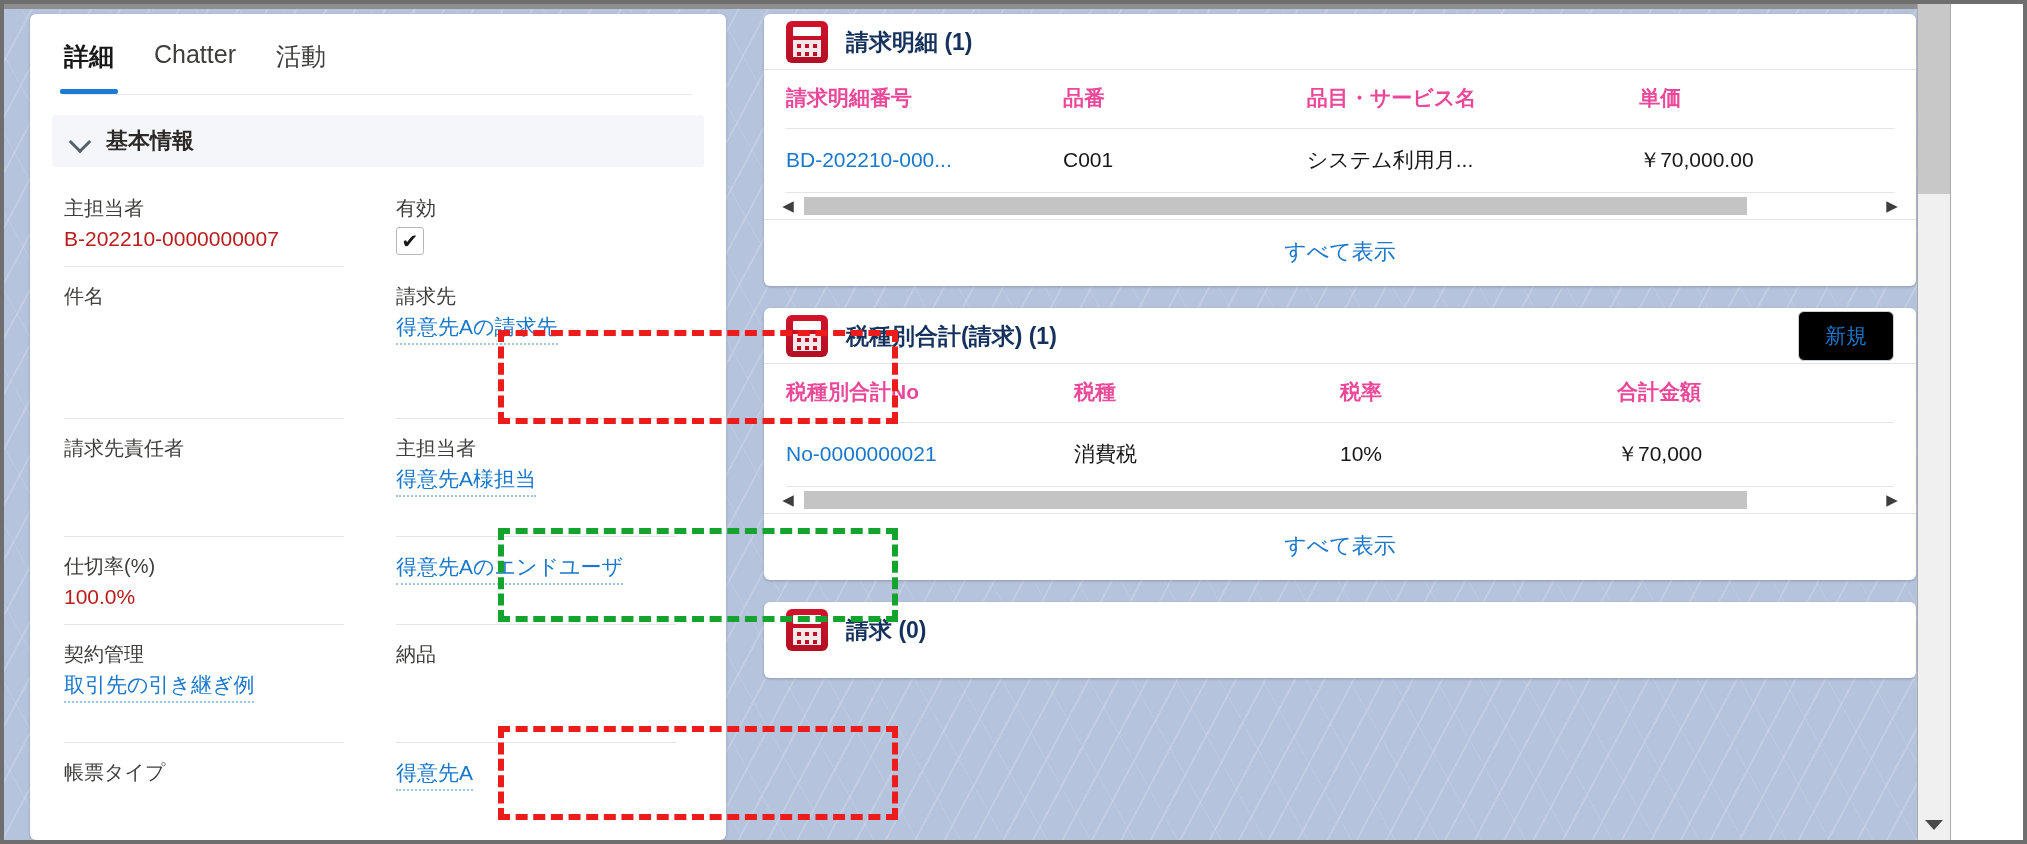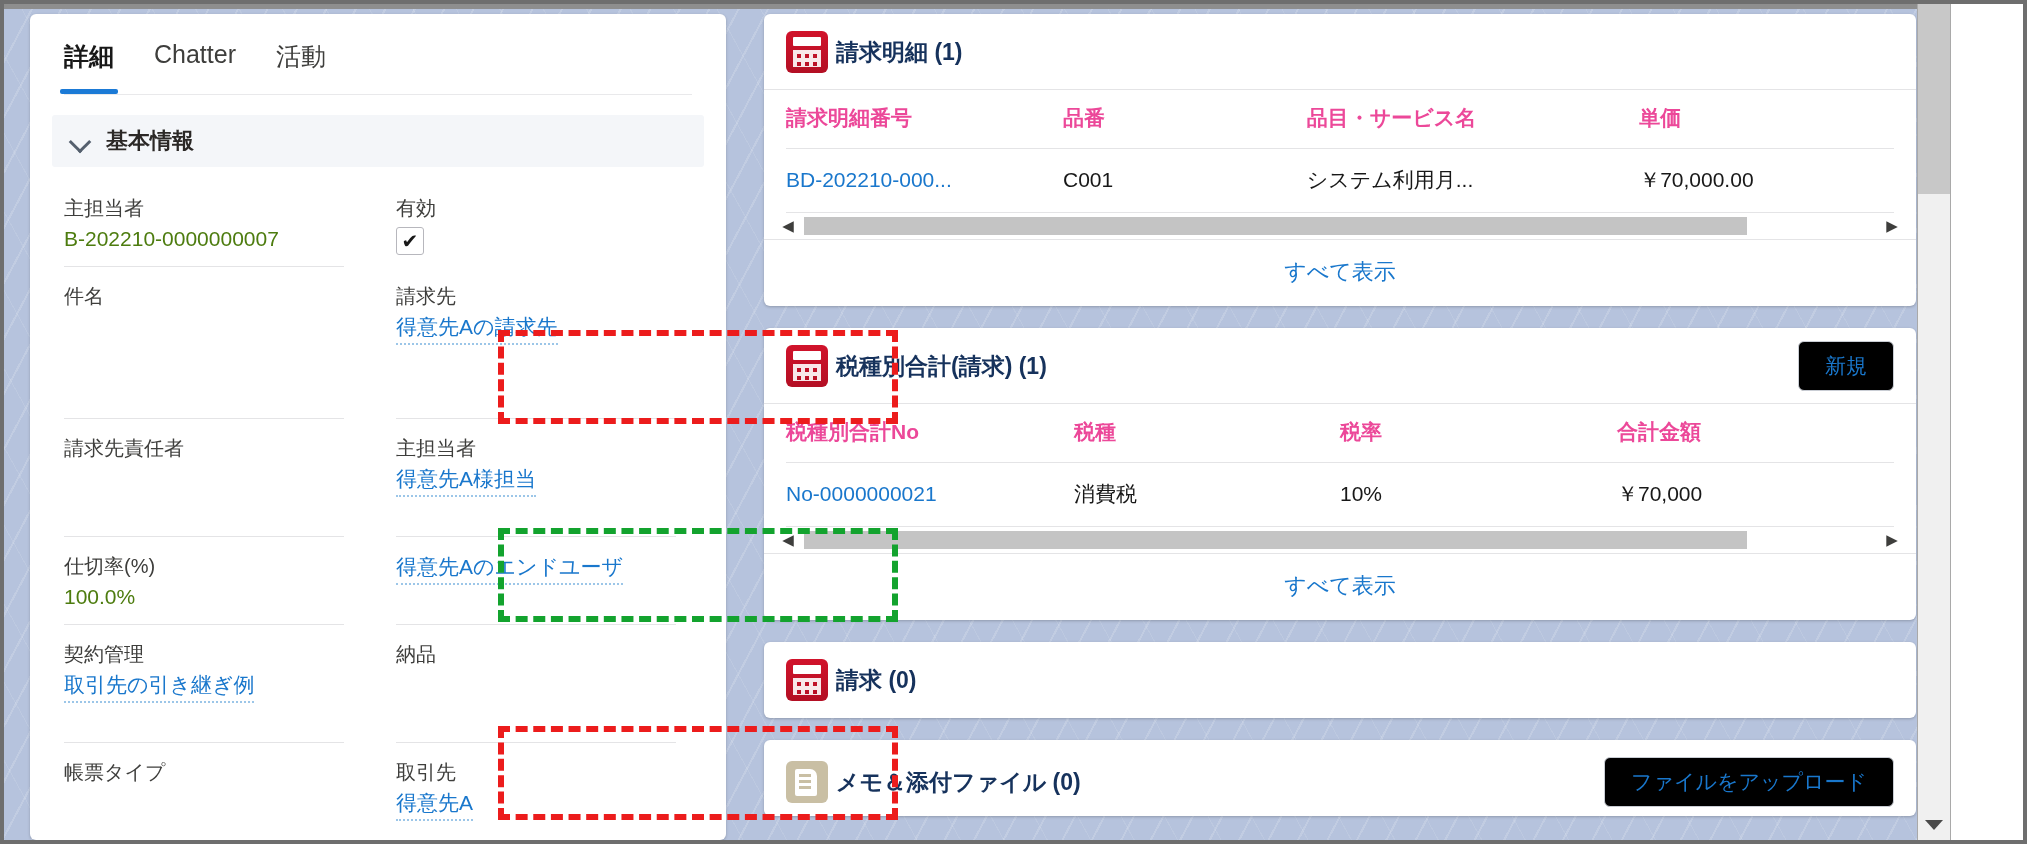--- a/index.html
+++ b/index.html
@@ -55,35 +55,35 @@
     transform:rotate(45deg);
   }
   .section-title{ font-size:22px; color:#2b2826; font-weight:bold; }
 
   .fields{ padding:12px 34px 0 34px; display:grid; grid-template-columns:1fr 1fr; column-gap:36px; }
   .fcell{ position:relative; padding:14px 0 12px 0; min-height:78px; }
   .fcell.sep::after{
     content:""; position:absolute; left:0; right:16px; bottom:0; height:1px; background:#e4e4e6;
   }
   .flabel{ font-size:20px; color:#3e3e3c; line-height:30px; }
-  .fvalue{ font-size:21px; color:#4d7c0f; line-height:32px; }
+  .fvalue{ font-size:21px; color:#b91c1c; line-height:32px; }
   .flink{ font-size:21px; color:#1977cc; line-height:32px; cursor:pointer;
           border-bottom:2px dotted #9cc6e8; display:inline-block; }
   .checkbox{
     width:28px;height:28px;border:1px solid #b7b7bd;border-radius:3px;background:#fff;
     display:flex;align-items:center;justify-content:center;font-size:20px;color:#181818;margin-top:4px;
   }
   .tall{ min-height:152px; }
   .tall2{ min-height:118px; }
 
   
   #right-col{ position:absolute; left:760px; top:10px; width:1152px; }
   .card{ background:#fff; border-radius:6px; box-shadow:0 1px 3px rgba(0,0,0,.22);
          margin-bottom:22px; overflow:hidden; }
-  .card-head{ height:76px; display:flex; align-items:center; padding:0 22px; gap:8px; position:relative;}
+  .card-head{ height:56px; display:flex; align-items:center; padding:0 22px; gap:18px; position:relative;}
   .card-head .sep{ position:absolute; left:0; right:0; bottom:0; height:1px; background:#e4e4e6;}
   .card-title{ font-size:23px; font-weight:bold; color:#16325c; }
 
   .ico{ width:42px;height:42px;border-radius:6px;flex:0 0 auto;position:relative;}
   .ico.calc{ background:linear-gradient(#d1132b,#b30f24); }
   .ico.calc::before{
     content:""; position:absolute; left:7px; top:6px; right:7px; height:9px; background:#fff; border-radius:1px;
   }
   .ico.calc::after{
     content:""; position:absolute; left:7px; top:19px; right:7px; bottom:6px;
@@ -213,21 +213,20 @@
       <div class="fcell sep tall2">
         <div class="flabel">納品</div>
         <div class="fvalue"></div>
       </div>
 
       <div class="fcell sep tall2">
         <div class="flabel">帳票タイプ</div>
         <div class="fvalue"></div>
       </div>
       <div class="fcell sep tall2">
-        <div class="flabel">取引先</div>
         <div class="flink">得意先A</div>
       </div>
 
     </div>
   </div>
 
   <div id="right-col">
 
     <div class="card">
       <div class="card-head">
@@ -314,27 +313,20 @@
       <div class="showall">すべて表示</div>
     </div>
 
     <div class="card" style="height:76px;">
       <div class="card-head">
         <span class="ico calc"></span>
         <span class="card-title">請求 (0)</span>
       </div>
     </div>
 
-    <div class="card" style="height:76px;">
-      <div class="card-head" style="padding-top:8px;">
-        <span class="ico memo"></span>
-        <span class="card-title">メモ＆添付ファイル (0)</span>
-        <button class="btn">ファイルをアップロード</button>
-      </div>
-    </div>
 
   </div>
 
   <div class="anno red" style="left:494px; top:326px; width:400px; height:94px;"></div>
   <div class="anno green" style="left:494px; top:524px; width:400px; height:94px;"></div>
   <div class="anno red" style="left:494px; top:722px; width:400px; height:94px;"></div>
 
   <div id="right-white"></div>
   <div id="vscroll">
     <div id="vthumb"></div>

